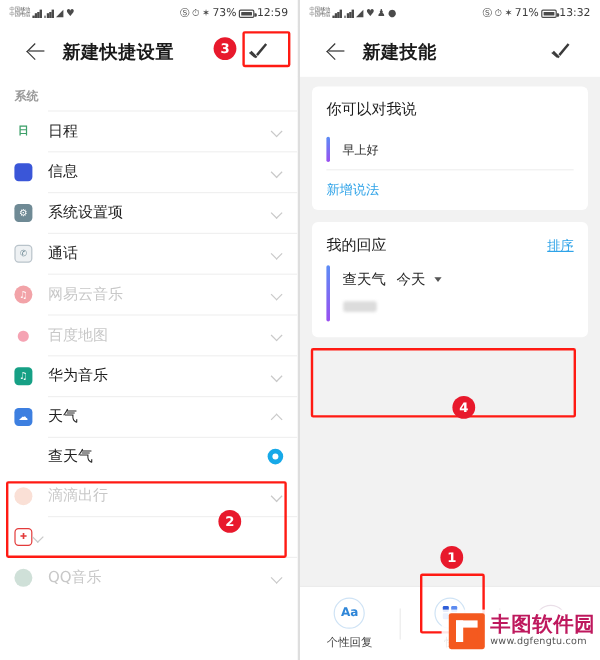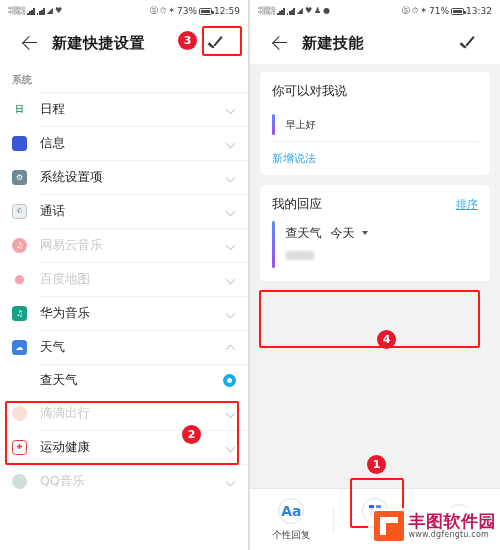--- a/index.html
+++ b/index.html
@@ -116,21 +116,21 @@
   .blurred { height:9px; width:28px; background:#dcdcdc; border-radius:2px; margin:6px 0 8px 0;
              filter: blur(1.2px); }
 
   
   .tabbar { position:absolute; left:0; bottom:0; width:250px; height:62px; background:#fff;
             border-top:1px solid #e8e8e8; display:flex; align-items:center; }
   .tab { flex:1; display:flex; flex-direction:column; align-items:center; justify-content:center; gap:5px; }
   .tab-circle { width:26px; height:26px; border-radius:50%; border:1px solid #cfe3f5;
                 display:flex; align-items:center; justify-content:center; }
   .tab-label { font-size:9.5px; color:#444; }
-  .aa { font-size:14px; color:#2f86d8; font-weight:600; }
+  .aa { font-size:10px; color:#2f86d8; font-weight:600; }
   .grid4 { display:grid; grid-template-columns:5px 5px; grid-template-rows:5px 5px; gap:1.5px; }
   .grid4 i { background:#2f5fd8; border-radius:1px; display:block; }
   .grid4 i.light { background:#5d8bf0; }
   .tab-divider { width:1px; height:26px; background:#ececec; }
 
   
   .ann-box { position:absolute; border:2.5px solid #ff1a13; border-radius:2px; pointer-events:none; }
   .ann-num { position:absolute; width:19px; height:19px; border-radius:50%; background:#e8192c;
              color:#fff; font-size:11px; font-weight:700; display:flex; align-items:center;
              justify-content:center; }
@@ -251,21 +251,20 @@
           </span>
       </div>
 
       <div class="row dim">
         <span class="ico" style="background:#fae0d6;border-radius:50%;"></span>
         <span class="lbl">滴滴出行</span>
         <span class="chev"></span>
       </div>
       <div class="row">
         <span class="ico" style="background:#fff;border:1.5px solid #e33b3b;color:#e33b3b;font-size:7px;">✚</span>
-        <span class="lbl">运动健康</span>
         <span class="chev"></span>
       </div>
       <div class="row dim">
         <span class="ico" style="background:#cfe0d8;border-radius:50%;"></span>
         <span class="lbl">QQ音乐</span>
         <span class="chev"></span>
       </div>
     </div>
 
     <div class="ann-box" style="left:202px;top:26px;width:40px;height:30px;"></div>

